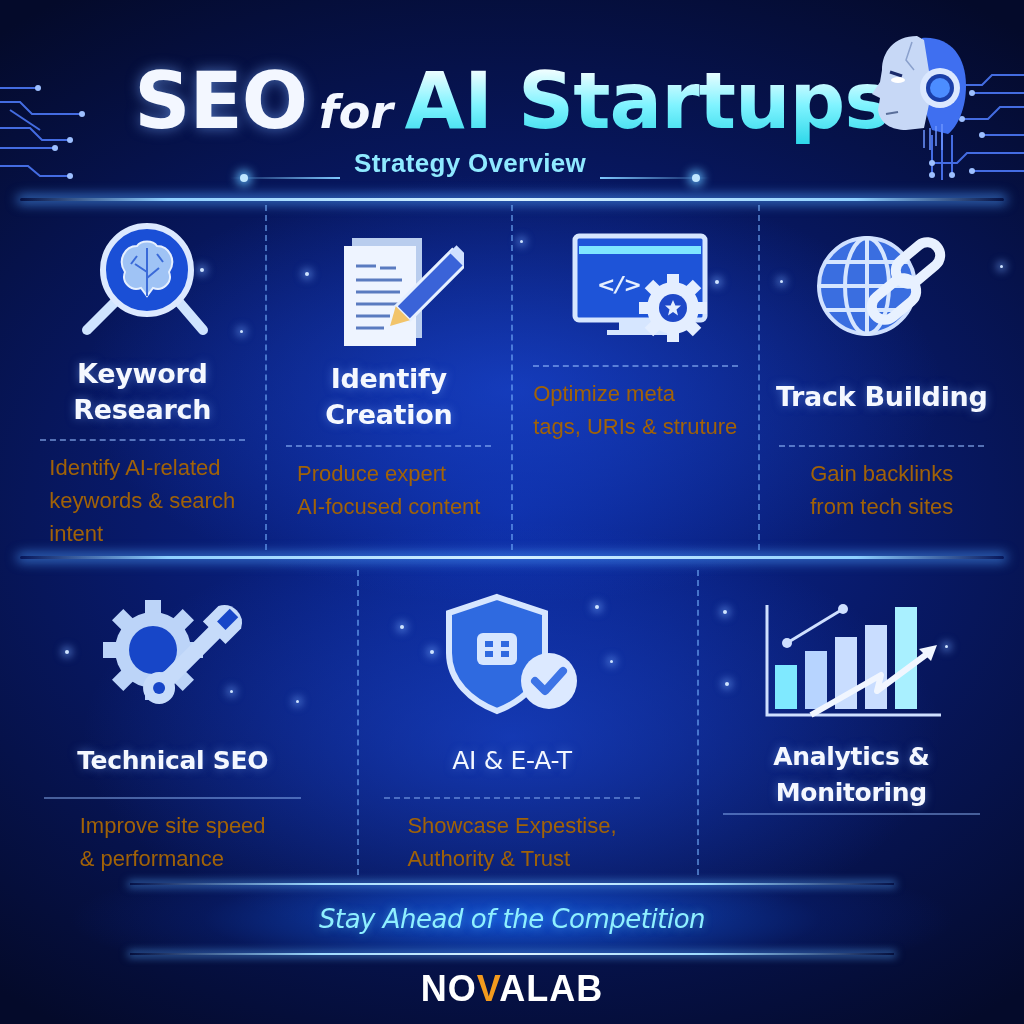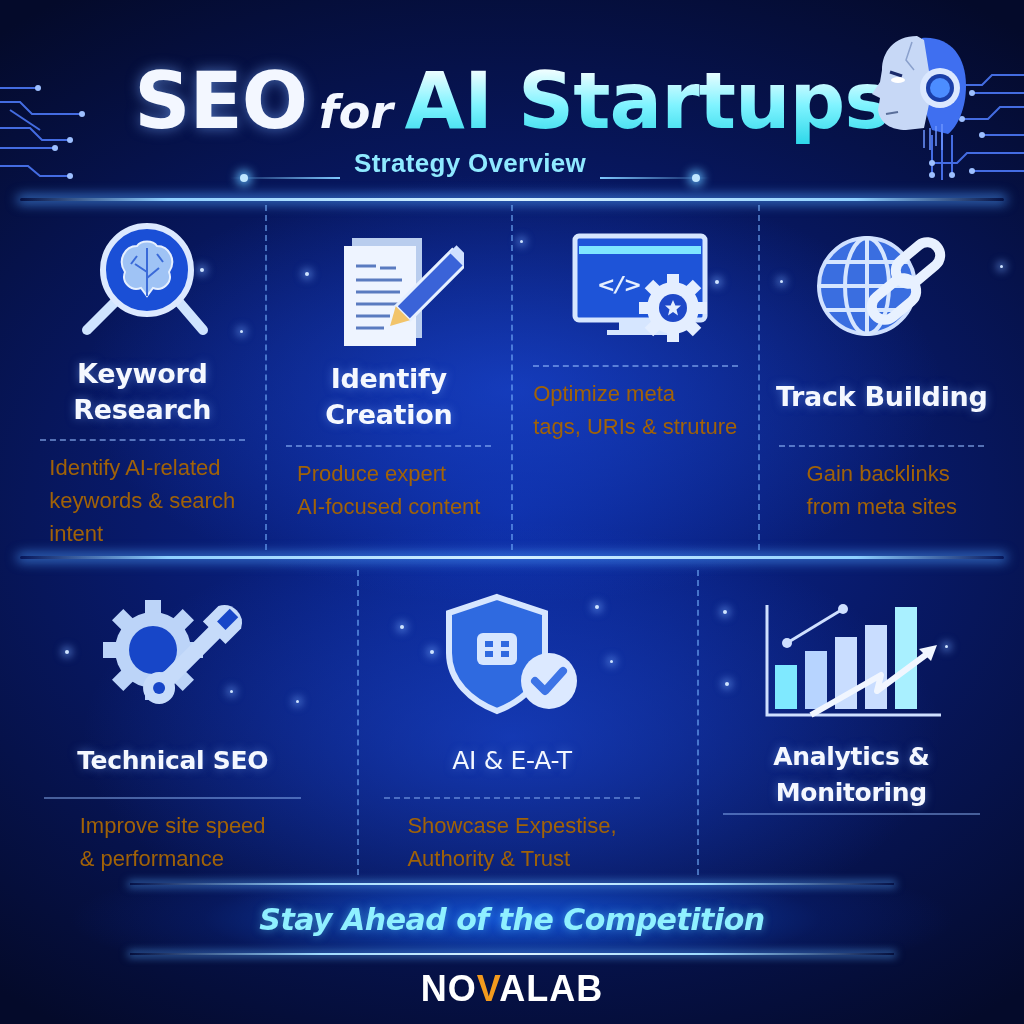--- a/index.html
+++ b/index.html
@@ -49,21 +49,21 @@
   .panel-title.small { font-size: 22px; }
   .panel-divider { width: 84%; border-top: 2px dashed rgba(150,190,255,0.55); margin: 8px 0 10px; }
   .row.bottom .panel-divider { border-top: 2px solid rgba(150,190,255,0.45); }
   .panel-desc { font-family: "Liberation Sans", sans-serif; font-size: 22px; line-height: 33px; text-align: left; color: #a16207; white-space: pre-line; }
 
   
   .banner { position: absolute; left: 70px; top: 883px; width: 884px; height: 72px; background: radial-gradient(ellipse 50% 100% at 50% 50%, rgba(20,90,230,0.85), rgba(10,40,140,0.3) 70%, rgba(5,15,60,0)); }
   .banner-line { position: absolute; left: 60px; width: 764px; height: 2px; background: linear-gradient(90deg, rgba(90,170,255,0), #9fdcff 25%, #dff5ff 50%, #9fdcff 75%, rgba(90,170,255,0)); box-shadow: 0 0 8px 2px rgba(90,170,255,0.6); }
   .banner-line.top { top: 0; }
   .banner-line.bottom { bottom: 0; }
-  .banner-text { position: absolute; inset: 0; display: flex; align-items: center; justify-content: center; font-family: "DejaVu Sans", sans-serif; font-size: 30px; font-weight: bold; font-style: italic; color: #8ff0ff; letter-spacing: -0.5px; text-shadow: 0 0 8px rgba(100,220,255,0.5); }
+  .banner-text { position: absolute; inset: 0; display: flex; align-items: center; justify-content: center; font-family: "DejaVu Sans", sans-serif; font-size: 26px; font-weight: normal; font-style: italic; color: #8ff0ff; letter-spacing: -0.5px; text-shadow: 0 0 8px rgba(100,220,255,0.5); }
   .logo { position: absolute; top: 968px; left: 0; width: 1024px; text-align: center; font-family: "Liberation Sans", sans-serif; font-size: 36px; font-weight: bold; color: #ffffff; letter-spacing: 1px; }
   .logo .accent { color: #f39a1e; }
 </style>
 </head>
 <body>
 
 <div class="bg"></div>
 
 <div class="stars">
   <span class="star" style="left:200px;top:268px"></span>
@@ -253,21 +253,21 @@
         </g>
         <g fill="none" stroke="#e8f1ff" stroke-width="10" stroke-linecap="round">
           <rect x="96" y="28" width="50" height="26" rx="13" transform="rotate(-40 121 41)"></rect>
           <rect x="72" y="64" width="50" height="26" rx="13" transform="rotate(-40 97 77)"></rect>
         </g>
       </svg>
     </div>
     <div class="panel-title">Track Building</div>
     <div class="panel-divider"></div>
     <div class="panel-desc">Gain backlinks
-from meta sites</div>
+from tech sites</div>
   </div>
 </div>
 
 <div class="glow-line" style="top:556px"></div>
 
 <div class="row bottom">
   <div class="panel">
     <div class="icon-box">
       <svg width="180" height="120" viewBox="0 0 180 120">
         <g transform="translate(70 56)">

